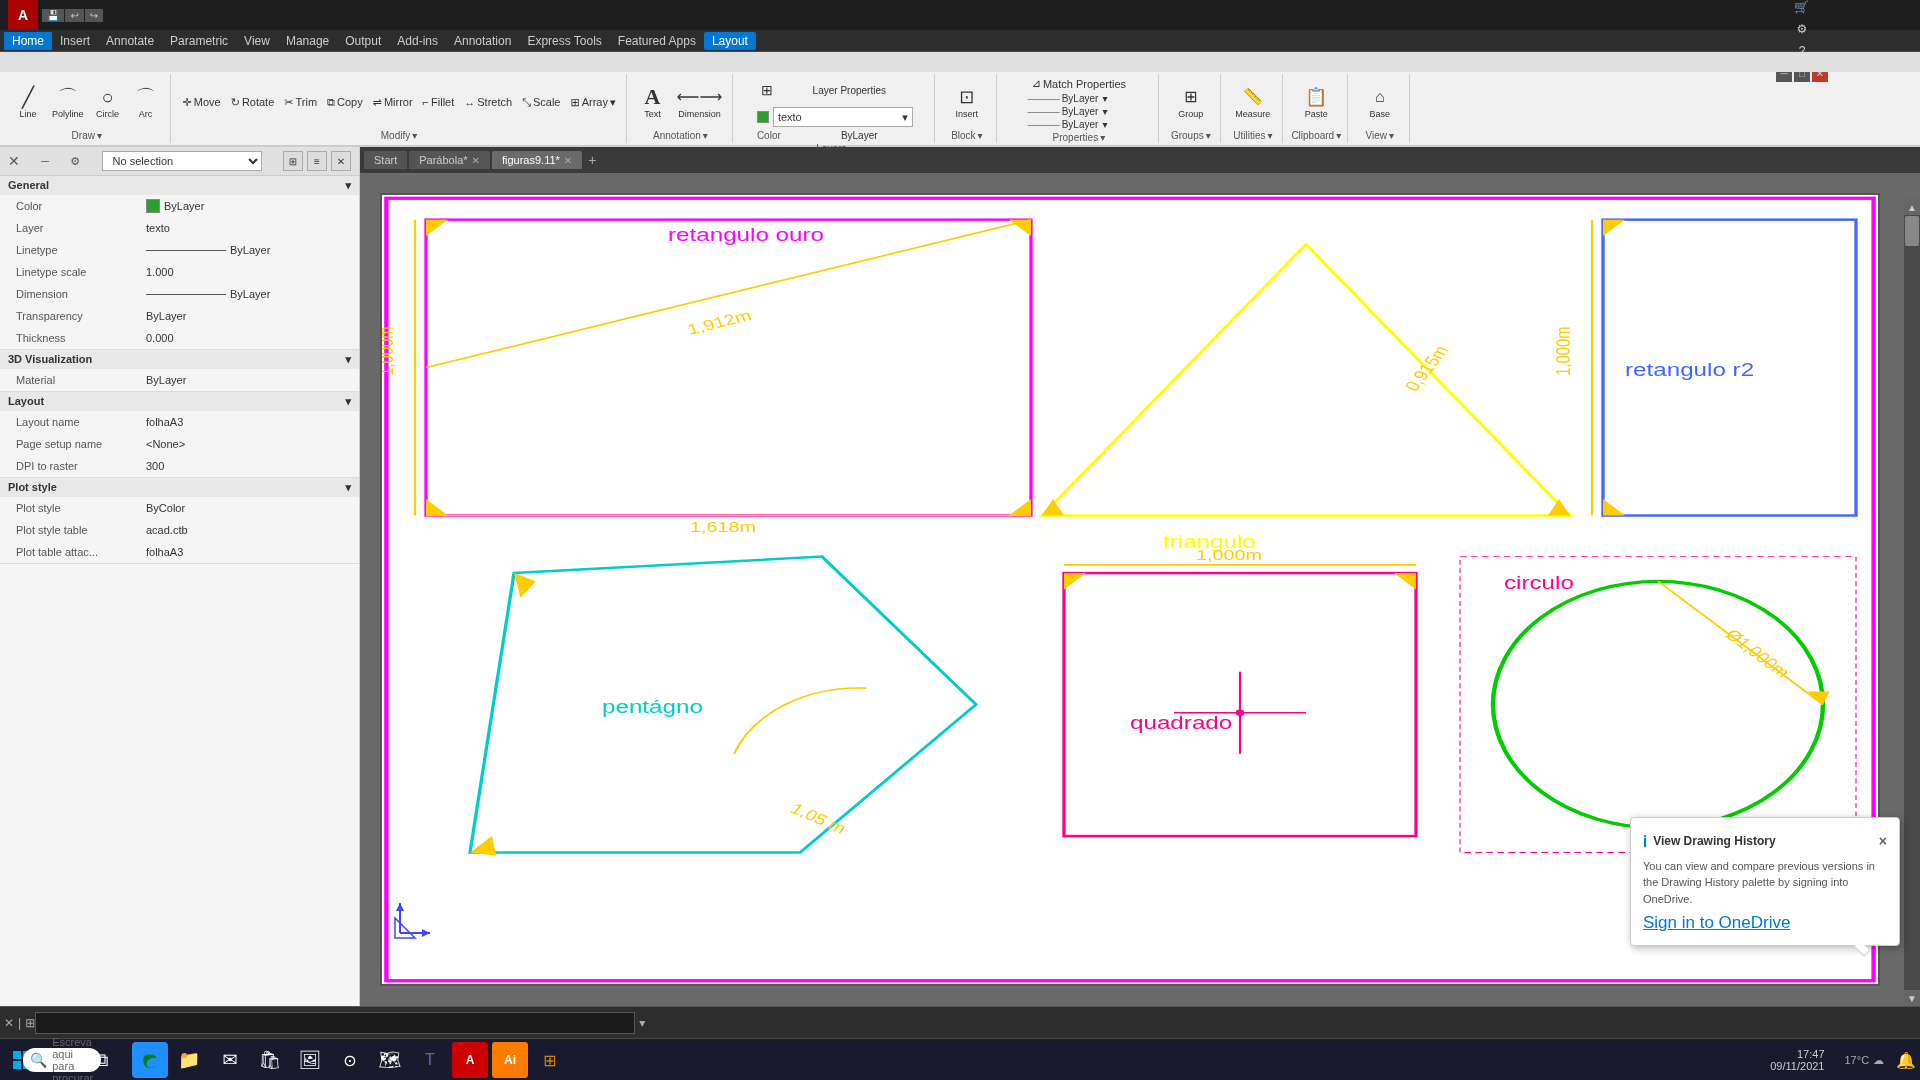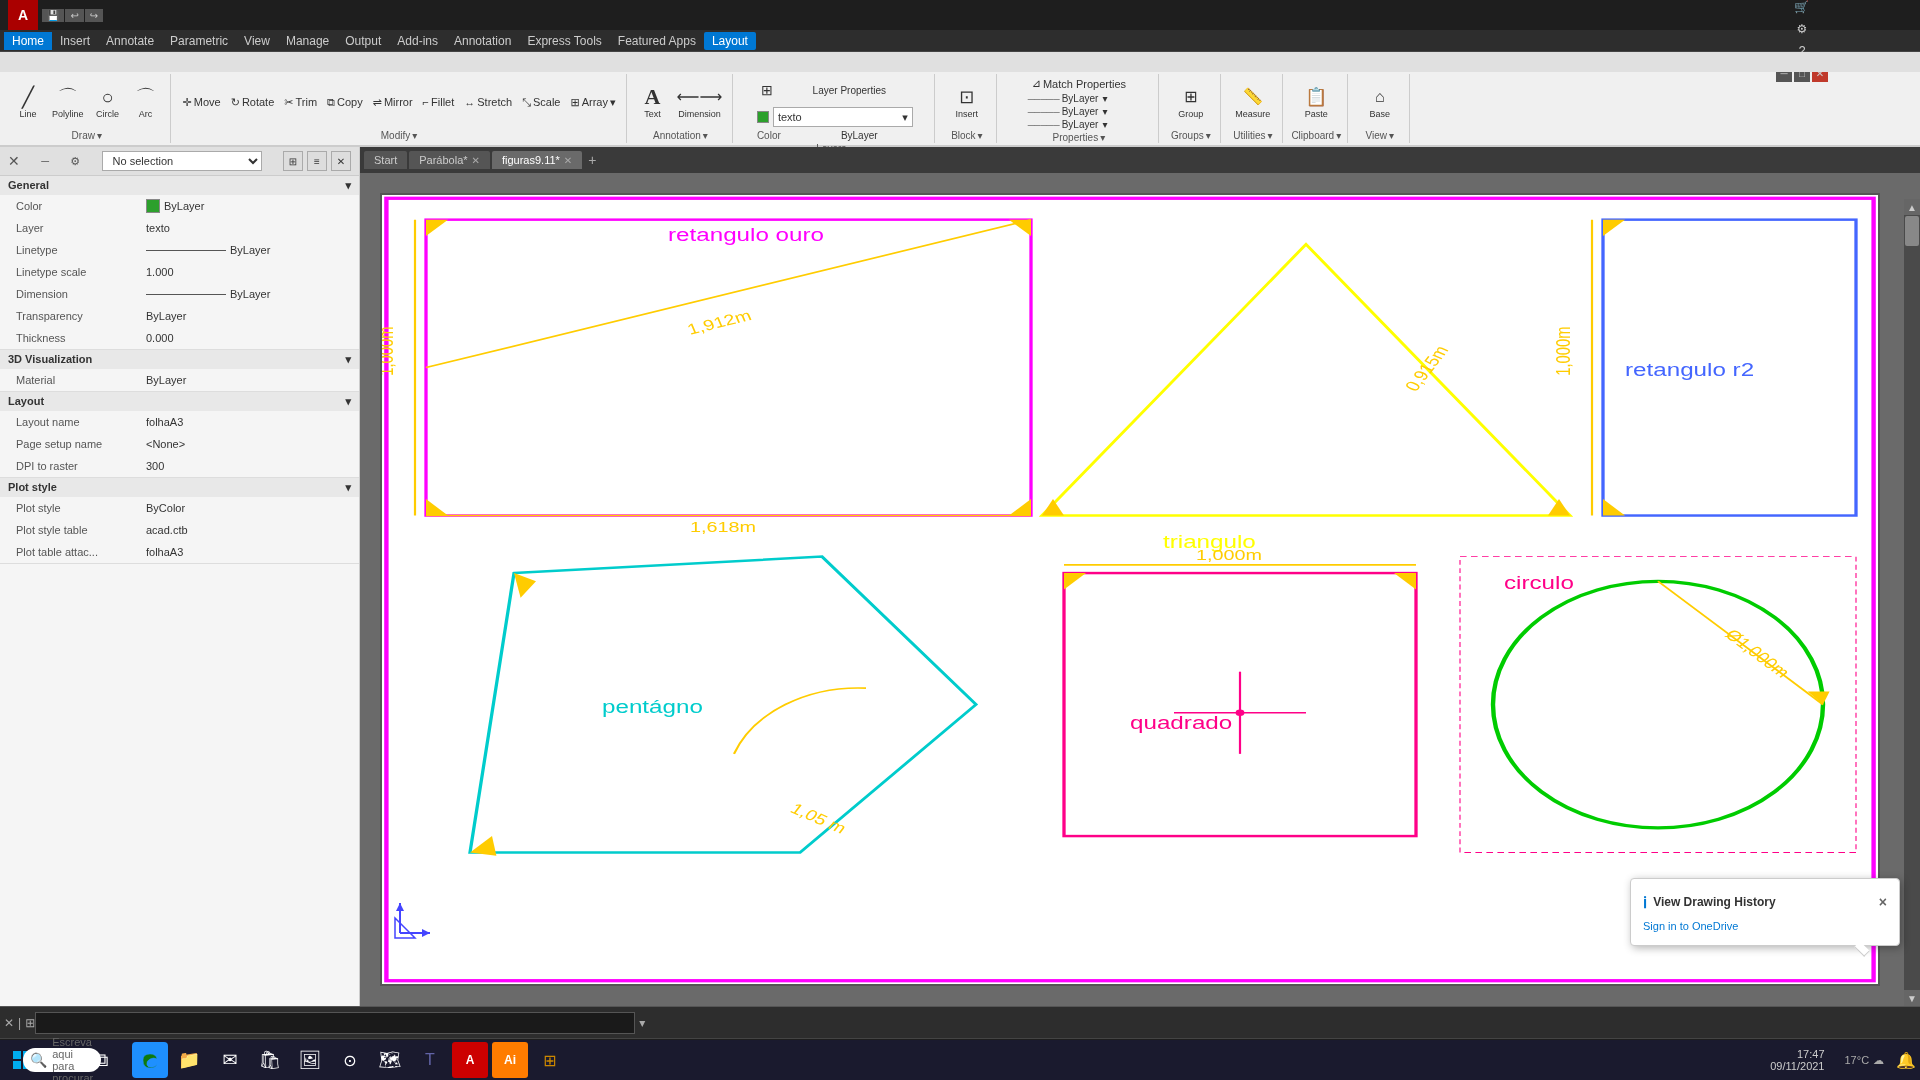--- a/index.html
+++ b/index.html
@@ -77,21 +77,21 @@
     
     #taskbar { position: fixed; bottom: 0; left: 0; right: 0; height: 40px; background: #1a1a2e; display: flex; align-items: center; padding: 0 4px; gap: 4px; z-index: 1000; }
     .taskbar-btn { width: 36px; height: 36px; display: flex; align-items: center; justify-content: center; cursor: pointer; border-radius: 3px; font-size: 18px; }
     .taskbar-time { margin-left: auto; color: #ccc; font-size: 11px; text-align: right; padding-right: 8px; }
 
     
     #history-popup { position: absolute; bottom: 60px; right: 20px; background: #fff; border: 1px solid #ccc; border-radius: 4px; padding: 12px; width: 270px; box-shadow: 2px 2px 8px rgba(0,0,0,0.3); color: #333; font-size: 12px; z-index: 500; }
     #history-popup .popup-title { font-weight: bold; color: #333; margin-bottom: 6px; display: flex; align-items: center; gap: 6px; }
     #history-popup .popup-close { margin-left: auto; cursor: pointer; color: #666; font-size: 14px; }
     #history-popup .popup-text { color: #555; font-size: 11px; line-height: 1.5; }
-    #history-popup .popup-link { color: #0078d4; cursor: pointer; font-size: 11px; }
+    #history-popup .popup-link { color: #0078d4; cursor: pointer; text-decoration: underline; font-size: 17px; }
     #history-popup .popup-arrow { position: absolute; bottom: -8px; right: 30px; width: 14px; height: 8px; background: #fff; border-right: 1px solid #ccc; border-bottom: 1px solid #ccc; transform: rotate(45deg); }
     #history-popup .info-icon { color: #0078d4; font-size: 16px; }
 
     
     #ucs-icon { position: absolute; bottom: 60px; left: 30px; }
 
     
     #right-scroll { position: absolute; right: 0; top: 26px; bottom: 0; width: 16px; background: #555; display: flex; flex-direction: column; }
     #scroll-up { width: 16px; height: 16px; background: #666; display: flex; align-items: center; justify-content: center; cursor: pointer; font-size: 10px; color: #ccc; }
     #scroll-down { width: 16px; height: 16px; background: #666; display: flex; align-items: center; justify-content: center; cursor: pointer; font-size: 10px; color: #ccc; margin-top: auto; }
@@ -575,20 +575,21 @@
           <polygon points="5,45 25,45 5,25" fill="none" stroke="#4444ff" stroke-width="1.5"></polygon>
         </svg>
       </div>
 
       <div id="history-popup">
         <div class="popup-title">
           <span class="info-icon">ℹ</span>
           <span>View Drawing History</span>
           <span class="popup-close">×</span>
         </div>
+        <div class="popup-text">You can view and compare previous versions in the Drawing History palette by signing into OneDrive.</div>
         <div style="margin-top:6px;">
           <span class="popup-link">Sign in to OneDrive</span>
         </div>
         <div class="popup-arrow"></div>
       </div>
 
       <div id="right-scroll">
         <div id="scroll-up">▲</div>
         <div id="scroll-track">
           <div id="scroll-thumb"></div>

